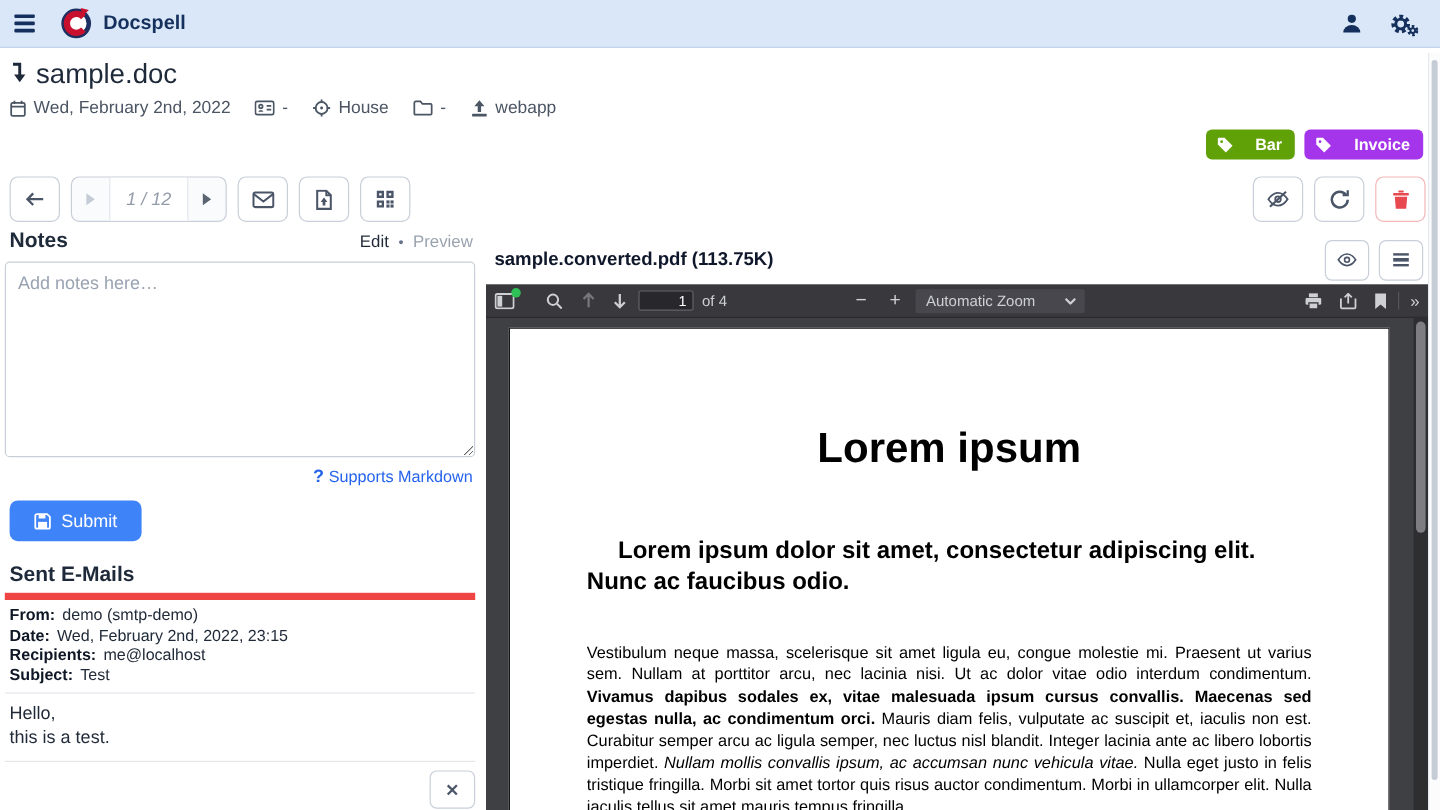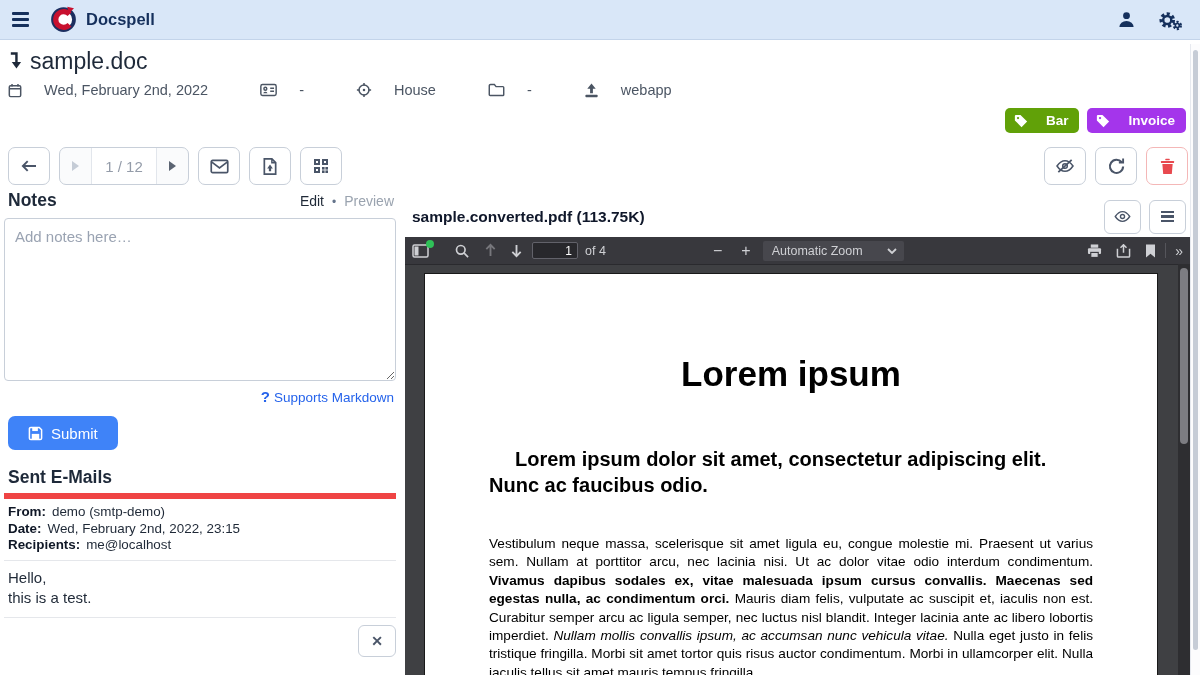--- a/index.html
+++ b/index.html
@@ -15,29 +15,29 @@
                justify-content:center; align-items:center; gap:3.5px; cursor:pointer; }
   .hamburger i { display:block; width:17px; height:2.4px; background:#15305c; border-radius:1px; }
   .brand { display:flex; align-items:center; gap:9px; margin-left:10px; }
   .brand-name { font-weight:bold; font-size:16.5px; color:#15305c; }
   .nav-right { margin-left:auto; display:flex; align-items:center; gap:22px; padding-right:18px; }
 
   
   .title-row { position:absolute; top:48px; left:8px; display:flex; align-items:center; gap:7px; }
   .doc-title { font-size:23px; font-weight:normal; color:#1e2939; }
   .meta-row { position:absolute; top:82px; left:8px; display:flex; align-items:center;
-              gap:22px; color:#4b5563; font-size:14.5px; }
+              gap:6px; color:#4b5563; font-size:14.5px; }
   .meta-sep { width:8px; }
   .tags-row { position:absolute; top:108px; right:14px; display:flex; gap:8px; }
   .tag-chip { display:flex; align-items:center; gap:18px; color:#fff; font-weight:bold;
               font-size:13.5px; padding:5px 11px 5px 9px; border-radius:5px; cursor:pointer; }
 
   
   .toolbar { position:absolute; top:147px; left:8px; right:12px;
-             display:flex; justify-content:space-between; }
+             display:flex; justify-content:space-between;font-style:italic; }
   .tb-group { display:flex; gap:9px; }
   .btn { height:38px; min-width:42px; background:#fff; border:1px solid #c8cfd9;
          border-radius:7px; display:flex; align-items:center; justify-content:center;
          color:#4a5568; cursor:pointer; padding:0 10px; }
   .btn-danger { border-color:#f4b7b7; color:#e8494f; }
   .pager { display:flex; height:38px; border:1px solid #c8cfd9; border-radius:7px;
            overflow:hidden; background:#fafbfc; }
   .pager > div { display:flex; align-items:center; justify-content:center; }
   .pager-prev { width:31px; color:#c5ccd6; }
   .pager-num { width:66px; background:#fff; color:#949ca9; font-size:15px;
@@ -320,20 +320,21 @@
     </span>
     <span>Submit</span>
   </button>
 
   <div class="sec-title emails-title">Sent E-Mails</div>
   <div class="email-card">
     <div class="email-fields">
       <div class="efield"><b>From:</b><span>demo (smtp-demo)</span></div>
       <div class="efield"><b>Date:</b><span>Wed, February 2nd, 2022, 23:15</span></div>
       <div class="efield"><b>Recipients:</b><span>me@localhost</span></div>
+      <div class="efield"><b>Subject:</b><span>Test</span></div>
     </div>
     <div class="email-body">
       <div>Hello,</div>
       <div>this is a test.</div>
     </div>
     <div class="email-foot">
       <div class="close-btn">✕</div>
     </div>
   </div>
 </div>

